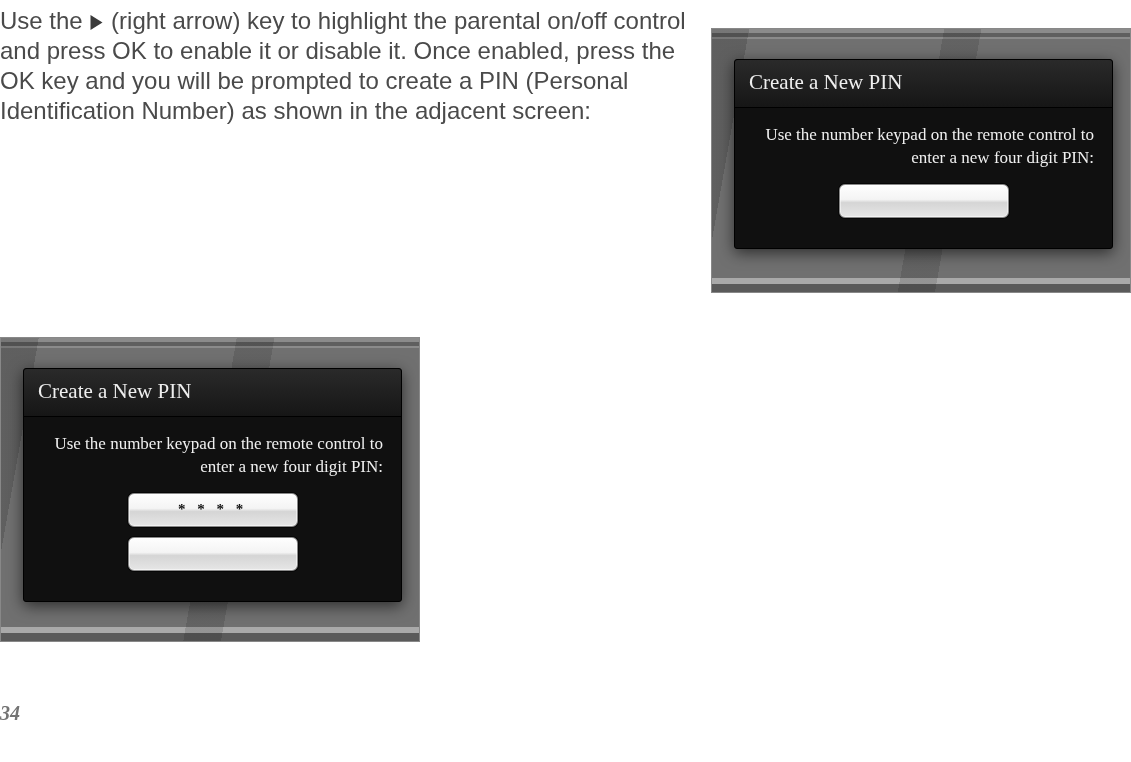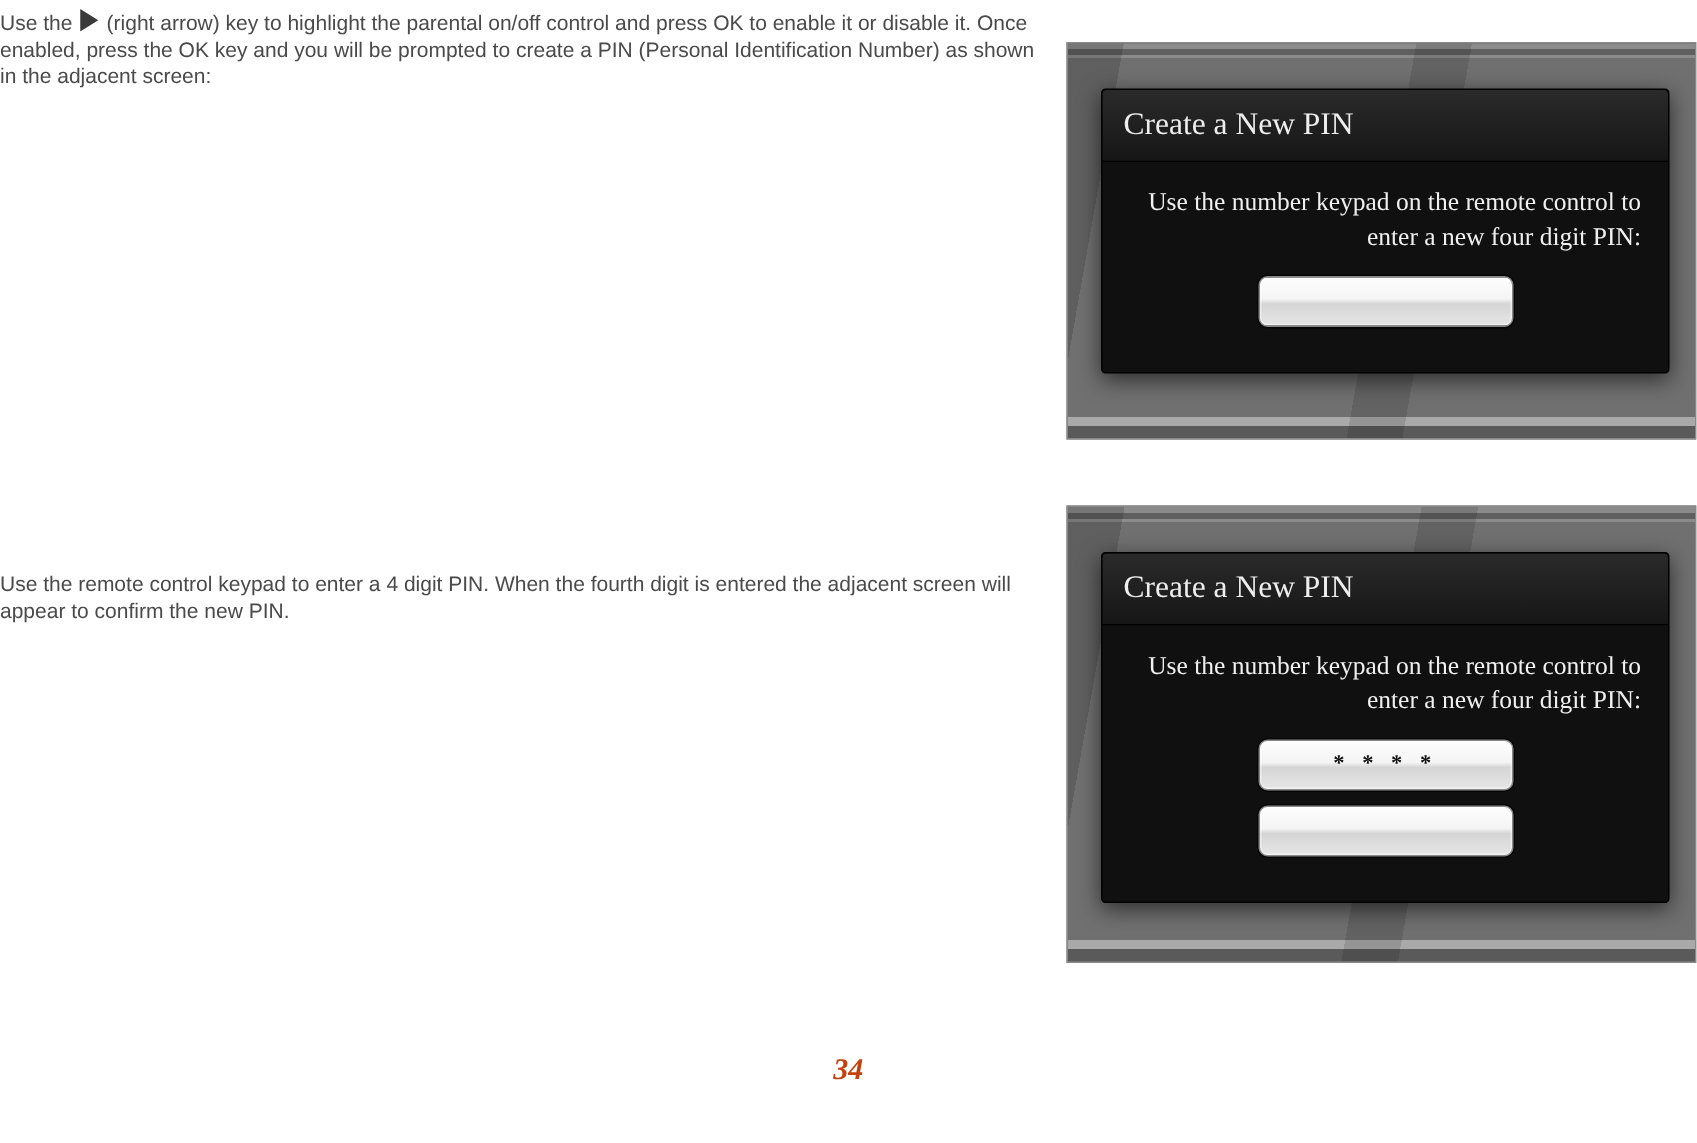--- a/index.html
+++ b/index.html
@@ -18,21 +18,21 @@
     }
     .section {
       display: flex;
       flex-direction: row;
       align-items: flex-start;
       margin-bottom: 50px;
     }
     .text-col {
       flex: 1;
       padding-right: 20px;
-      font-size: 14px;
+      font-size: 24px;
       line-height: 1.25;
       color: #4a4a4a;
     }
     .text-col .arrow {
       display: inline-block;
       vertical-align: baseline;
     }
     .arrow svg { vertical-align: -1px; }
     .shot-col {
       width: 420px;
@@ -94,26 +94,25 @@
       box-shadow: inset 0 0 0 1px rgba(255,255,255,0.5), 0 0 0 1px rgba(0,0,0,0.6);
       display: flex;
       align-items: center;
       justify-content: center;
       font-size: 15px;
       letter-spacing: 10px;
       color: #111;
       font-weight: bold;
     }
     .page-number {
-      text-align: center;
       font-family: "Times New Roman", serif;
       font-style: italic;
       font-weight: bold;
       font-size: 20px;
-      color: #c2410c;
+      color: #737373;
       margin-top: 10px;
     }
     .section2 { margin-top: -6px; }
     .section2 .text-col { padding-top: 44px; }
     .section2 .shot-col { padding-top: 0; }
   </style>
 </head>
 <body>
 
 <div class="page">
@@ -131,23 +130,20 @@
           <div class="dialog-body">
             <div class="dialog-text">Use the number keypad on the remote control to enter a new four digit PIN:</div>
             <div class="pin-box"></div>
           </div>
         </div>
       </div>
     </div>
   </div>
 
   <div class="section section2">
-    <div class="text-col">
-      <span>Use the remote control keypad to enter a 4 digit PIN.  When the fourth digit is entered the adjacent screen will appear to confirm the new PIN.</span>
-    </div>
     <div class="shot-col">
       <div class="shot h2">
         <div class="dialog">
           <div class="dialog-header">Create a New PIN</div>
           <div class="dialog-body">
             <div class="dialog-text">Use the number keypad on the remote control to enter a new four digit PIN:</div>
             <div class="pin-box">
                 <span style="letter-spacing:4px;">*  *  *  *</span>
               </div>
             <div class="pin-box"></div>

